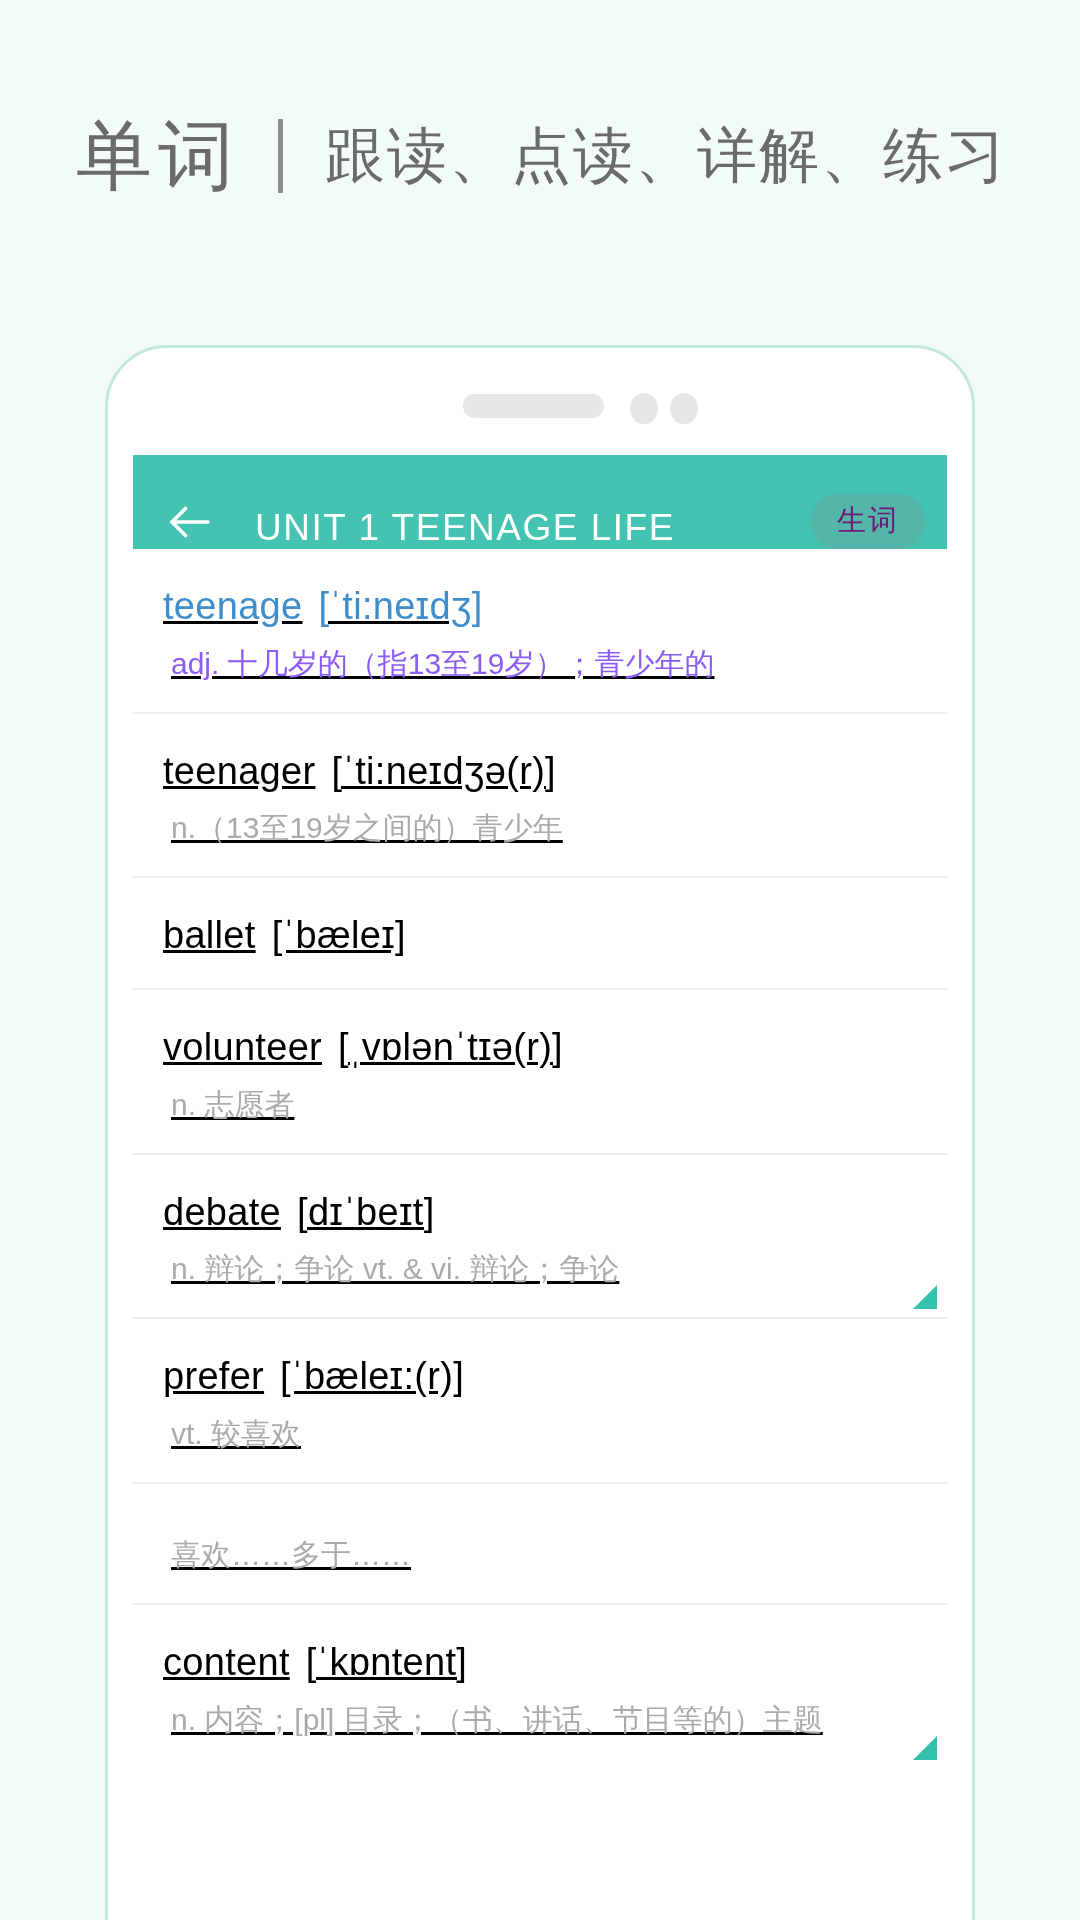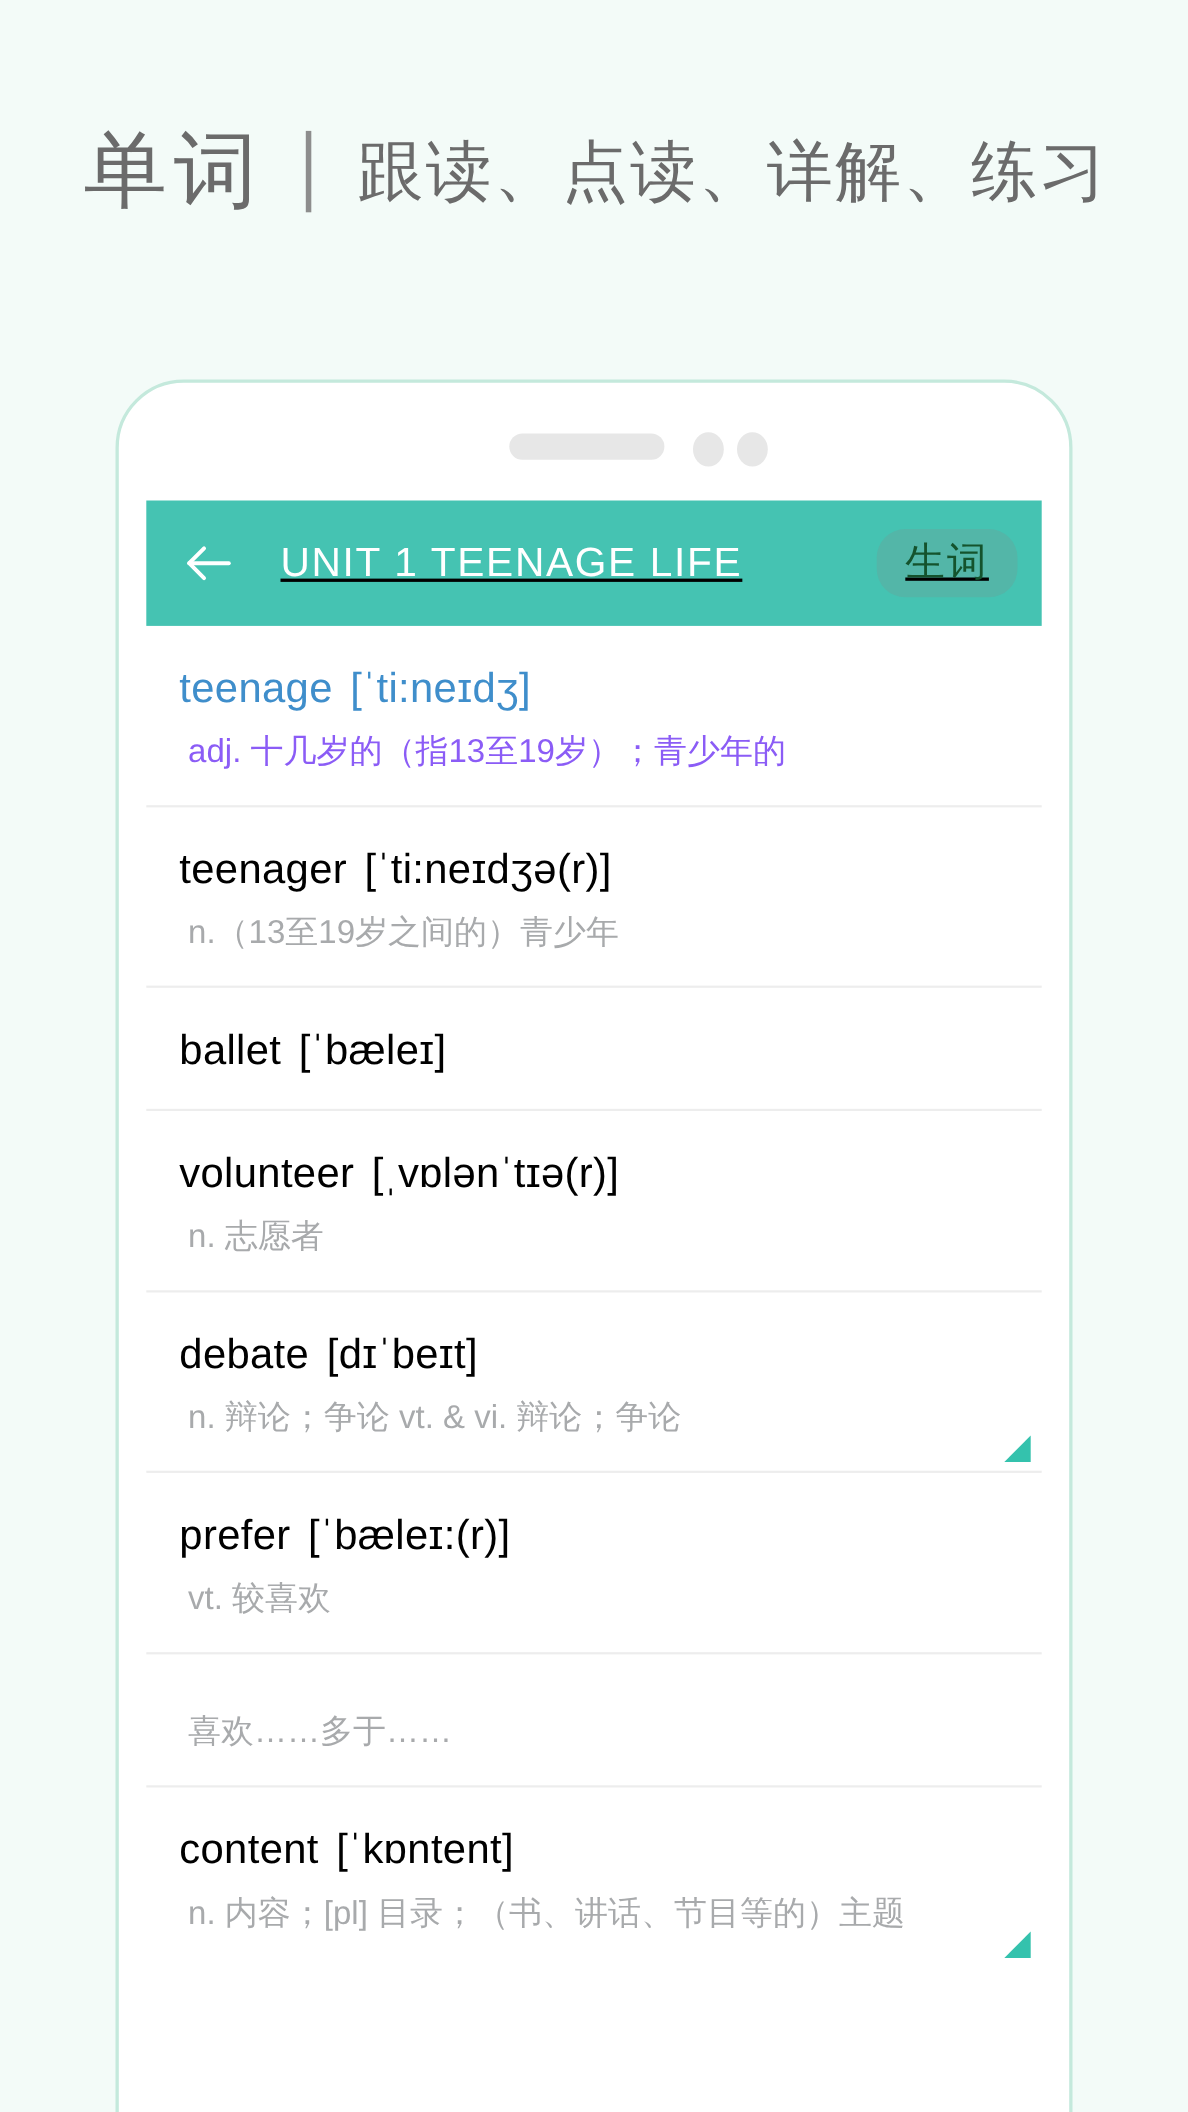--- a/index.html
+++ b/index.html
@@ -80,61 +80,61 @@
     border-radius: 50%;
     background: #e7e7e7;
   }
   .cam-dot.d1 { left: 522px; }
   .cam-dot.d2 { left: 562px; }
 
   
   .appbar {
     position: relative;
     margin: 0 25px;
-    height: 114px;
+    height: 94px;
     background: #45c3b2;
     display: flex;
-    align-items: center;
+    align-items: flex-end;
     padding: 0 22px 0 30px;
-    text-decoration: underline;
   }
   .back-icon {
     width: 54px;
     height: 54px;
     flex: 0 0 auto;
     display: block;
   }
   .appbar-title {
     flex: 1 1 auto;
     margin-left: 38px;
     color: #ffffff;
     font-size: 37px;
     letter-spacing: 1.5px;
     font-weight: 400;
     white-space: nowrap;
   }
   .newword-pill {
     flex: 0 0 auto;
     background: #53b6a8;
-    color: #14532d;
-    font-size: 36px;
+    color: #701a75;
+    font-size: 29px;
     border-radius: 26px;
     padding: 12px 26px 14px 26px;
     line-height: 1;
     letter-spacing: 2px;
   }
 
   
   .wordlist {
     padding: 0 25px;
   }
   .word-item {
     position: relative;
     padding: 36px 12px 30px 30px;
     border-bottom: 2px solid #ededed;
+    text-decoration: underline;
   }
   .word-item:last-child { border-bottom: none; }
   .word-line {
     font-size: 38px;
     color: #000000;
     letter-spacing: 0.3px;
     line-height: 1.15;
     white-space: nowrap;
   }
   .word-term { margin-right: 16px; }

